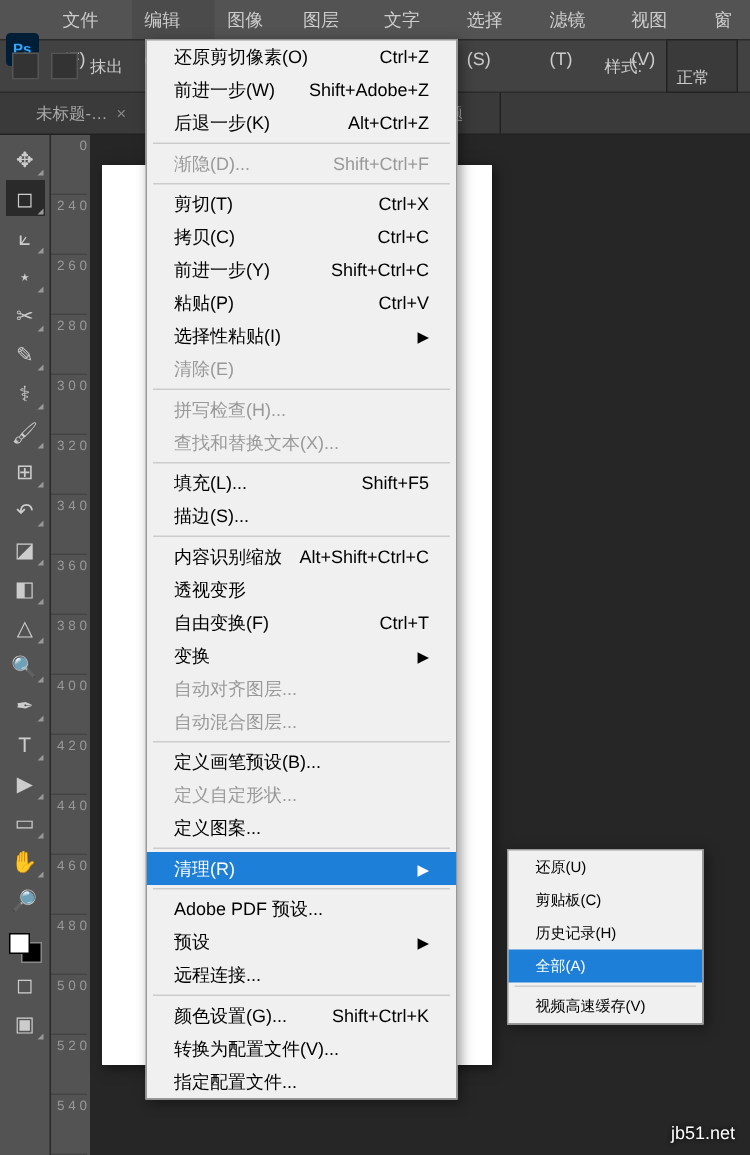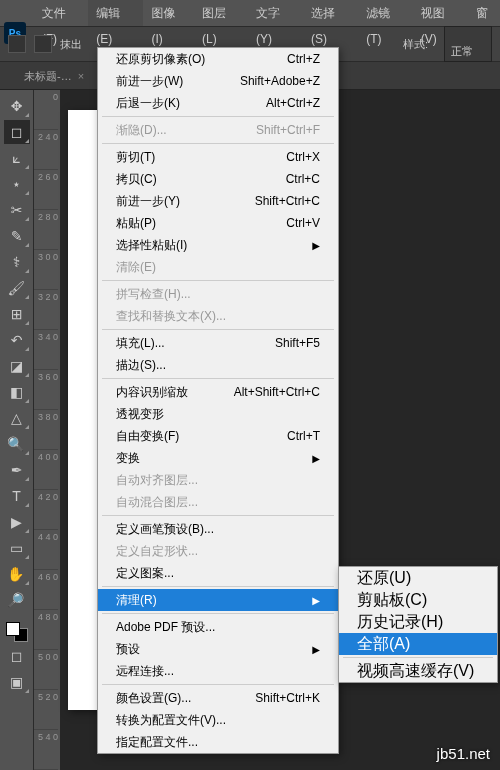--- a/index.html
+++ b/index.html
@@ -18,30 +18,30 @@
 .tool { width: 26px; height: 24px; display: flex; align-items: center; justify-content: center; color: #ccc; font-size: 14px; position: relative; }
 .tool.sel { background: #2a2a2a; }
 .corner { position: absolute; bottom: 1px; right: 1px; width: 0; height: 0; border-left: 4px solid transparent; border-bottom: 4px solid #999; }
 .swatch-fg { width: 14px; height: 14px; background: #fff; border: 1px solid #000; position: relative; z-index: 2; }
 .swatch-bg { width: 14px; height: 14px; background: #000; border: 1px solid #888; margin-top: -8px; margin-left: 8px; }
 .ruler-area { flex: 1; display: flex; position: relative; }
 .vruler { width: 26px; background: #535353; color: #999; font-size: 9px; text-align: right; padding-right: 2px; }
 .vruler div { height: 40px; border-bottom: 1px solid #444; padding-top: 2px; }
 .canvas { flex: 1; background: #262626; position: relative; padding: 20px 0 0 0; }
 .page { background: #fff; width: 260px; height: 600px; margin-left: 8px; box-shadow: 2px 2px 8px rgba(0,0,0,.5); }
-.dropdown { position: absolute; top: 26px; left: 97px; width: 242px; background: #f0f0f0; border: 1px solid #999; box-shadow: 2px 2px 8px rgba(0,0,0,.4); font-size: 12px; color: #000; z-index: 100; margin-top: 21px; }
+.dropdown { position: absolute; top: 26px; left: 97px; width: 208px; background: #f0f0f0; border: 1px solid #999; box-shadow: 2px 2px 8px rgba(0,0,0,.4); font-size: 12px; color: #000; z-index: 100; }
 .dd-item { display: flex; justify-content: space-between; align-items: center; padding: 3px 18px 3px 18px; height: 22px; }
 .dd-item.disabled { color: #999; }
 .dd-item.hover { background: #1e7fd8; color: #fff; }
 .dd-sep { height: 1px; background: #ccc; margin: 2px 4px; }
 .dd-arrow { font-size: 10px; }
-.submenu { position: absolute; top: 566px; left: 338px; width: 160px; background: #f0f0f0; border: 1px solid #999; box-shadow: 2px 2px 8px rgba(0,0,0,.4); font-size: 16px; z-index: 101; }
+.submenu { position: absolute; top: 566px; left: 338px; width: 131px; background: #f0f0f0; border: 1px solid #999; box-shadow: 2px 2px 8px rgba(0,0,0,.4); font-size: 10px; z-index: 101; }
 .style-label { margin-left: auto; margin-right: 8px; }
 .style-select { background: #3a3a3a; border: 1px solid #222; color: #ccc; padding: 17px 18px 2px 6px; font-size: 11px; }
-.watermark { position: absolute; bottom: 8px; right: 10px; color: #fff; font-size: 15px; font-family: Arial; text-shadow: 0 0 3px #000; z-index: 200; }
+.watermark { position: absolute; bottom: 8px; right: 10px; color: #fff; font-size: 12px; font-family: Arial; text-shadow: 0 0 3px #000; z-index: 200; }
 </style>
 </head>
 <body>
 
 <div class="menubar">
   <div class="ps-logo">Ps</div>
   <div id="menubar-items" style="display: flex;">
       <div class="menu-item">文件(F)</div>
       <div class="menu-item active">编辑(E)</div>
       <div class="menu-item">图像(I)</div>

